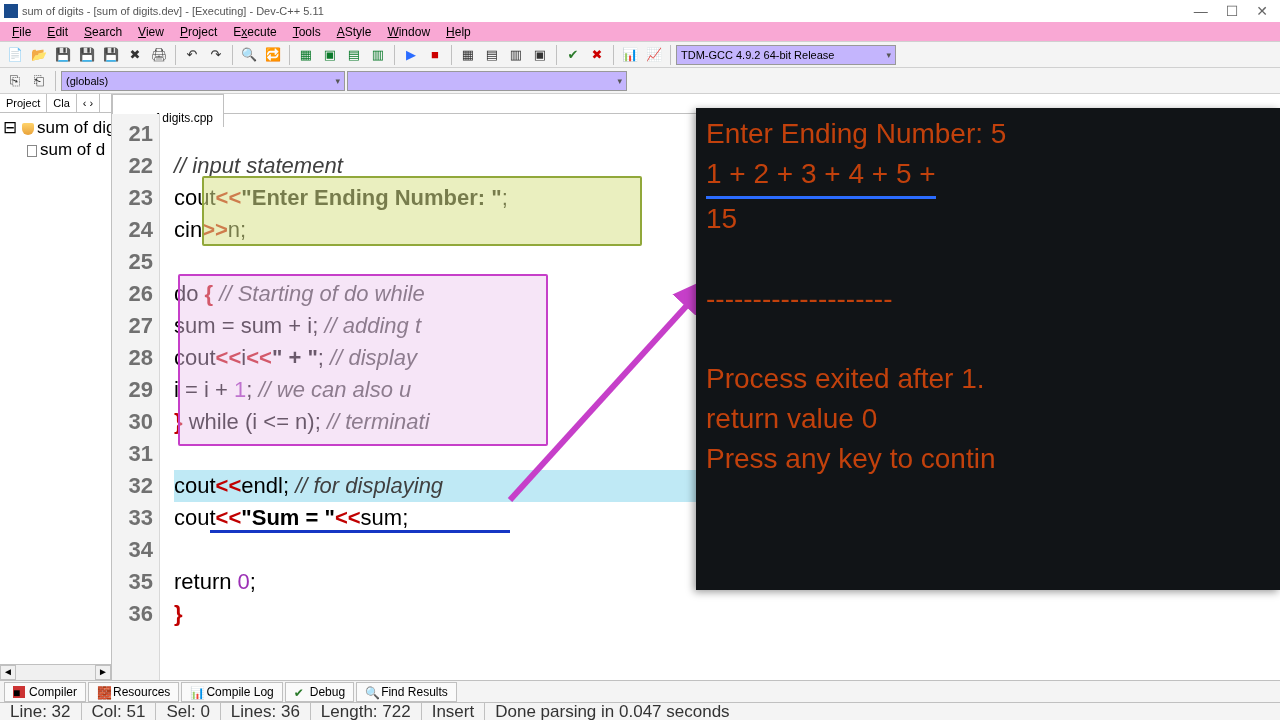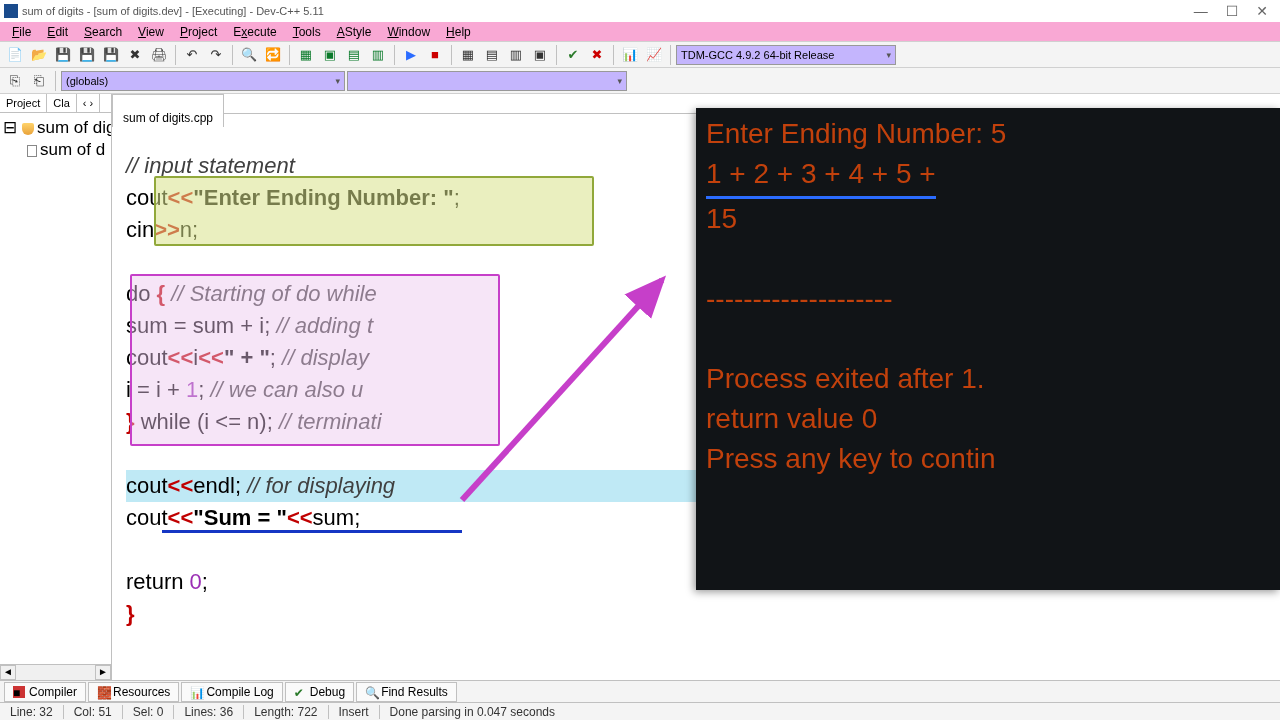--- a/index.html
+++ b/index.html
@@ -61,21 +61,21 @@
 .console .ctitle .ci { width:14px; height:14px; border:1px solid #888; margin-right:5px; }
 .console .cbody { padding:6px 10px; font:28px Consolas,monospace; line-height:40px; white-space:pre; color:#c2410c; }
 .console .ul { border-bottom:3px solid #2b6cff; display:inline-block; padding-bottom:2px; }
 
 
 .btabs { height:22px; background:#f4f4f4; border-top:1px solid #c0c0c0; display:flex; align-items:center; font-size:12px; gap:2px; padding:0 4px; }
 .btabs .bt { padding:2px 8px; border:1px solid #c0c0c0; background:#fafafa; cursor:pointer; display:flex; align-items:center; gap:4px; }
 .bic { width:12px; height:12px; display:inline-block; }
 
 
-.status { height:18px; background:#f4f4f4; border-top:1px solid #c0c0c0; display:flex; align-items:center; font-size:12px; color:#333; }
+.status { height:18px; background:#f4f4f4; border-top:1px solid #c0c0c0; display:flex; align-items:center; font-size:17px; color:#333; }
 .status span { padding:0 10px; border-right:1px solid #c0c0c0; }
 </style>
 </head>
 <body>
 
 <div class="titlebar">
   <span class="ic"></span>
   <span>sum of digits - [sum of digits.dev] - [Executing] - Dev-C++ 5.11</span>
   <div class="winctl">
     <span>—</span>
@@ -158,20 +158,38 @@
       <div style="flex:1"></div>
       <div class="ar">►</div>
     </div>
   </div>
 
   <div class="editpane">
     <div class="filetabs">
       <div class="tab">sum of digits.cpp</div>
     </div>
     <div class="codewrap">
+      <div class="gutter" id="gutter">
+          <div>21</div>
+          <div>22</div>
+          <div>23</div>
+          <div>24</div>
+          <div>25</div>
+          <div>26</div>
+          <div>27</div>
+          <div>28</div>
+          <div>29</div>
+          <div>30</div>
+          <div>31</div>
+          <div>32</div>
+          <div>33</div>
+          <div>34</div>
+          <div>35</div>
+          <div>36</div>
+        </div>
       <div class="code">
 <div>&nbsp;</div>
 <div>    <span class="cm">// input statement</span></div>
 <div>    <span>cout</span><span class="op">&lt;&lt;</span><span class="str">"Enter Ending Number: "</span>;</div>
 <div>    <span>cin</span><span class="op">&gt;&gt;</span><span>n;</span></div>
 <div>&nbsp;</div>
 <div>    <span class="kw">do</span> <span class="op">{</span> <span class="cm">// Starting of do while</span></div>
 <div>        <span>sum = sum + i;</span>    <span class="cm">// adding t</span></div>
 <div>        <span>cout</span><span class="op">&lt;&lt;</span><span>i</span><span class="op">&lt;&lt;</span><span class="str">" + "</span>;  <span class="cm">// display</span></div>
 <div>        <span>i = i + </span><span class="num">1</span><span>;</span> <span class="cm">// we can also u</span></div>

